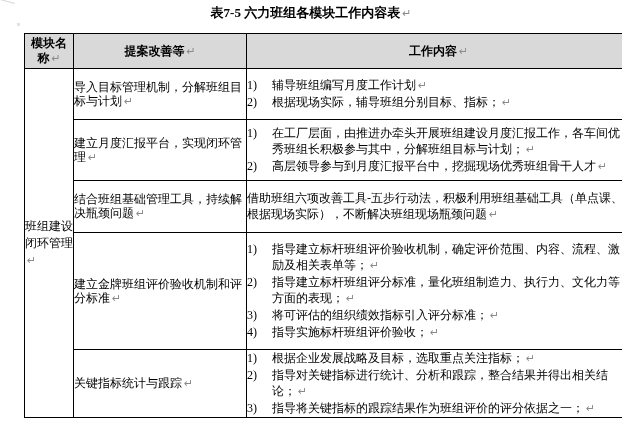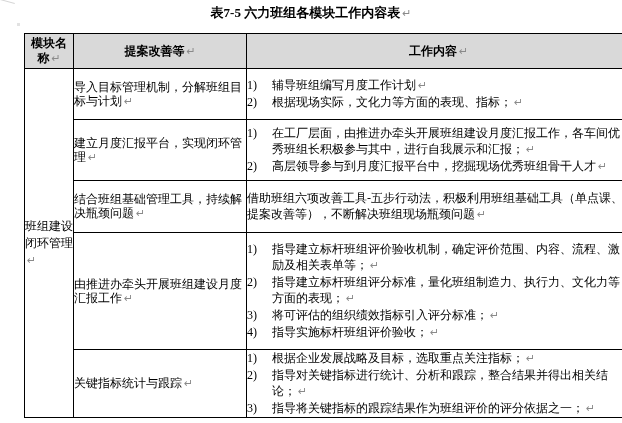--- a/index.html
+++ b/index.html
@@ -47,48 +47,48 @@
     <tr style="height:51px">
       <td class="module" rowspan="5"><span>班组建设闭环管理</span><span class="pm">↵</span></td>
       <td class="item"><span>导入目标管理机制，分解班组目标与计划</span><span class="pm">↵</span></td>
       <td class="content">
         <div class="li">
           <span class="num">1)</span>
           <span class="txt"><span>辅导班组编写月度工作计划</span><span class="pm">↵</span></span>
         </div>
         <div class="li">
           <span class="num">2)</span>
-          <span class="txt"><span>根据现场实际，文化力等方面的表现、指标；</span><span class="pm">↵</span></span>
+          <span class="txt"><span>根据现场实际，辅导班组分别目标、指标；</span><span class="pm">↵</span></span>
         </div>
       </td>
     </tr>
 
     <tr style="height:61px">
       <td class="item"><span>建立月度汇报平台，实现闭环管理</span><span class="pm">↵</span></td>
       <td class="content">
         <div class="li">
           <span class="num">1)</span>
-          <span class="txt"><span>在工厂层面，由推进办牵头开展班组建设月度汇报工作，各车间优秀班组长积极参与其中，进行自我展示和汇报；</span><span class="pm">↵</span></span>
+          <span class="txt"><span>在工厂层面，由推进办牵头开展班组建设月度汇报工作，各车间优秀班组长积极参与其中，分解班组目标与计划；</span><span class="pm">↵</span></span>
         </div>
         <div class="li">
           <span class="num">2)</span>
           <span class="txt"><span>高层领导参与到月度汇报平台中，挖掘现场优秀班组骨干人才</span><span class="pm">↵</span></span>
         </div>
       </td>
     </tr>
 
     <tr style="height:52px">
       <td class="item"><span>结合班组基础管理工具，持续解决瓶颈问题</span><span class="pm">↵</span></td>
       <td class="content">
-        <div class="para"><span>借助班组六项改善工具-五步行动法，积极利用班组基础工具（单点课、提案改善等），不断解决班组现场瓶颈问题</span><span class="pm">↵</span></div>
+        <div class="para"><span>借助班组六项改善工具-五步行动法，积极利用班组基础工具（单点课、根据现场实际），不断解决班组现场瓶颈问题</span><span class="pm">↵</span></div>
       </td>
     </tr>
 
     <tr style="height:117px">
-      <td class="item"><span>由推进办牵头开展班组建设月度汇报工作</span><span class="pm">↵</span></td>
+      <td class="item"><span>建立金牌班组评价验收机制和评分标准</span><span class="pm">↵</span></td>
       <td class="content">
         <div class="li">
           <span class="num">1)</span>
           <span class="txt"><span>指导建立标杆班组评价验收机制，确定评价范围、内容、流程、激励及相关表单等；</span><span class="pm">↵</span></span>
         </div>
         <div class="li">
           <span class="num">2)</span>
           <span class="txt"><span>指导建立标杆班组评分标准，量化班组制造力、执行力、文化力等方面的表现；</span><span class="pm">↵</span></span>
         </div>
         <div class="li">

